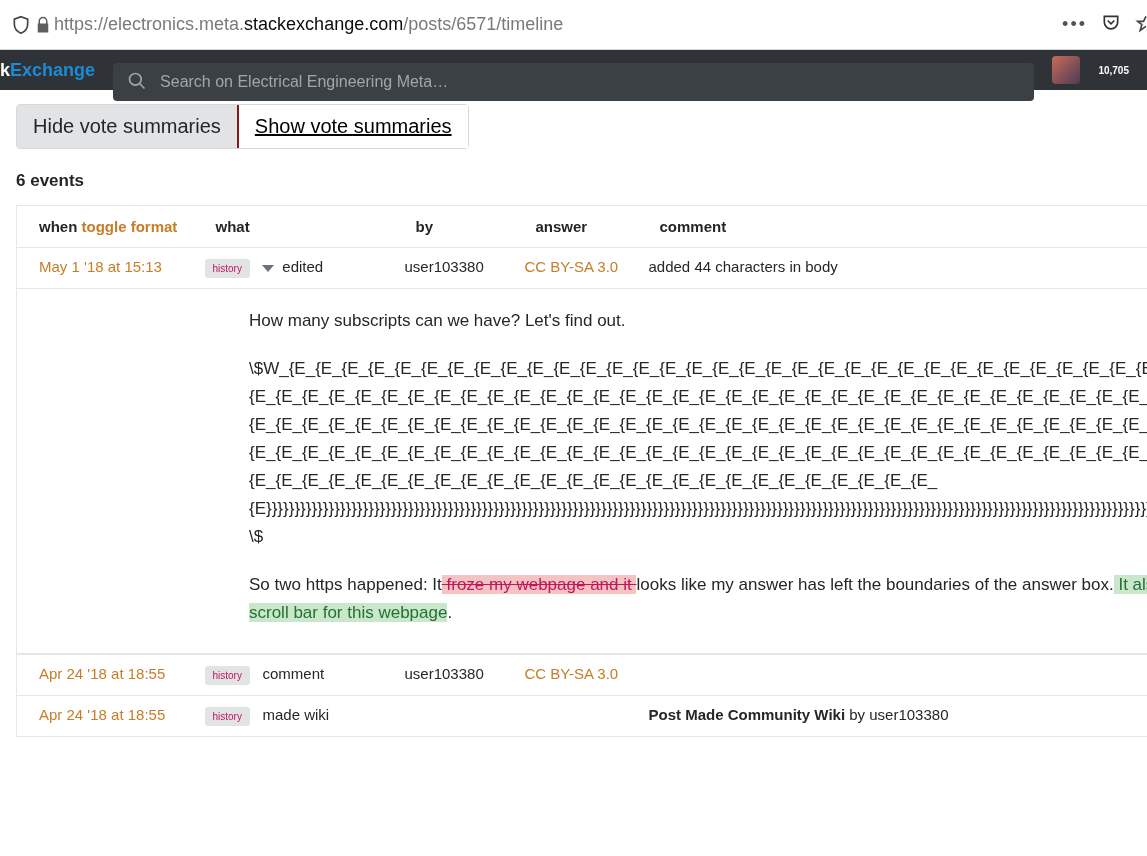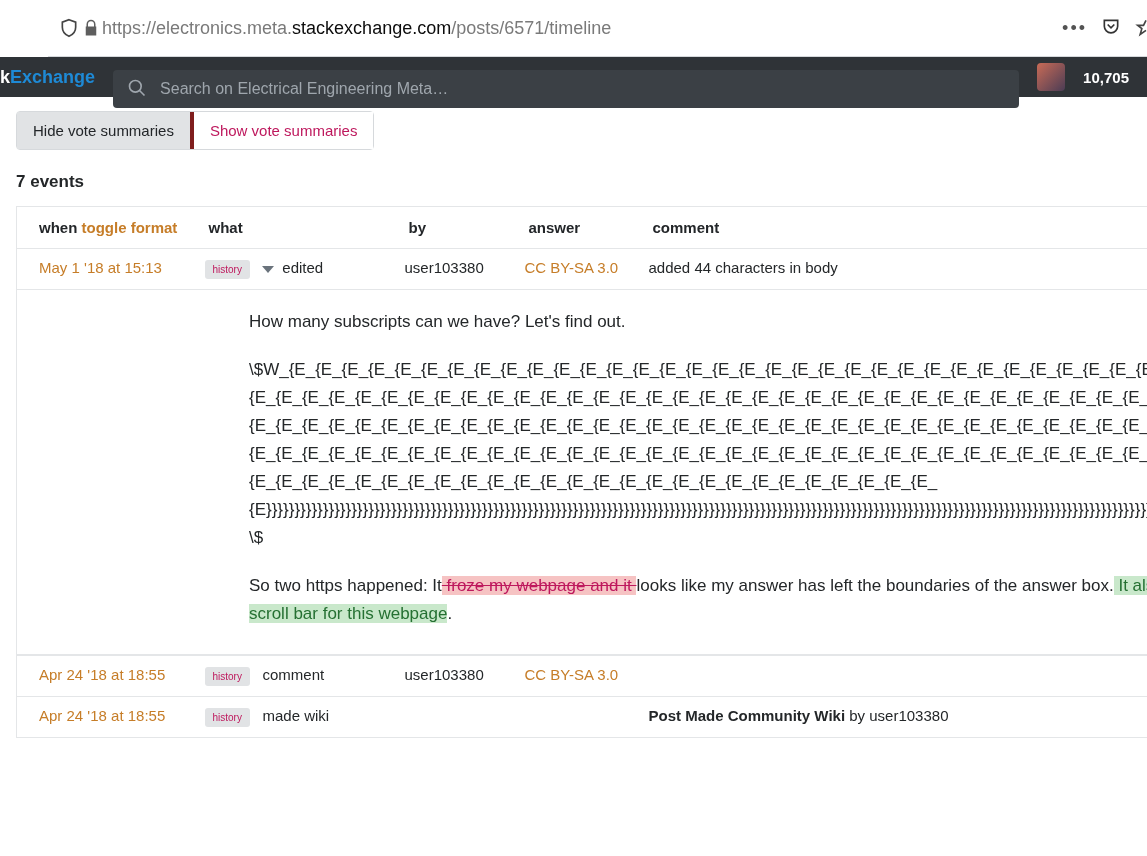--- a/index.html
+++ b/index.html
@@ -7,26 +7,25 @@
     font-family: -apple-system, BlinkMacSystemFont, "Segoe UI", Arial, sans-serif;
     font-size: 15px;
     color: #242729;
     background: #fff;
     width: 1147px;
     overflow: hidden;
   }
 
   
   .browser-bar {
-    height: 57px;
+    height: 50px;
     display: flex;
     align-items: center;
     padding: 0 10px;
     border-bottom: 1px solid #d6d9dc;
-    margin-left: 48px;
   }
   .shield-icon, .lock-icon { width: 22px; height: 22px; display:flex; align-items:center; justify-content:center; }
   .url-text {
     font-size: 18px;
     color: #7a7a7a;
     flex: 1;
     white-space: nowrap;
   }
   .url-text .domain { color: #0c0c0c; }
   .right-icons { display: flex; align-items: center; gap: 14px; color:#535353; }
@@ -67,59 +66,59 @@
     color: #c4c8cc;
     font-size: 16px;
     width: 100%;
   }
   .search-box input::placeholder { color: #9fa6ad; }
   .avatar {
     width: 28px; height: 28px;
     border-radius: 4px;
     background: linear-gradient(135deg,#c96b56,#4b3c55);
   }
-  .rep { color:#fff; font-weight:700; font-size:15px; }
+  .rep { color:#fff; font-weight:700; font-size:10px; }
 
   
   .content {
     padding: 14px 16px;
   }
   .toggle-btns {
     display: flex;
     border: 1px solid #d6d9dc;
     border-radius: 4px;
     width: fit-content;
     margin-bottom: 22px;
   }
   .toggle-btns button {
     background: #fff;
     border: none;
     padding: 10px 16px;
-    font-size: 15px;
+    font-size: 20px;
     color: #3b4045;
     cursor: pointer;
   }
   .toggle-btns button.active {
     background: #e1e3e5;
     color: #232629;
   }
-  .toggle-btns button + button { border-left: 4px solid #7f1d1d; color:#be185d; }
+  .toggle-btns button + button { border-left: 2px solid #7f1d1d; color:#000000;text-decoration:underline; }
 
   .events-title { font-size: 17px; font-weight: 700; margin-bottom: 14px; }
 
   table.timeline {
     width: 100%;
     border-collapse: collapse;
     border: 1px solid #e4e6e8;
   }
   table.timeline th {
     text-align: left;
     font-weight: 700;
     font-size: 15px;
-    padding: 12px 12px;
+    padding: 12px 19px;
     border-bottom: 1px solid #e4e6e8;
     color: #232629;
   }
   table.timeline td {
     padding: 10px 8px;
     border-bottom: 1px solid #e4e6e8;
     vertical-align: top;
     font-size: 15px;
   }
   .col-when { width: 180px; padding-left: 22px !important; }
@@ -211,21 +210,21 @@
   <div class="avatar"></div>
   <div class="rep">10,705</div>
 </div>
 
 <div class="content">
   <div class="toggle-btns">
     <button class="active">Hide vote summaries</button>
     <button>Show vote summaries</button>
   </div>
 
-  <div class="events-title">7 events</div>
+  <div class="events-title">6 events</div>
 
   <table class="timeline">
     <thead>
       <tr>
         <th class="col-when">
           <span>when</span>
           <a class="link-toggle">toggle format</a>
         </th>
         <th class="col-what">what</th>
         <th class="col-by">by</th>

